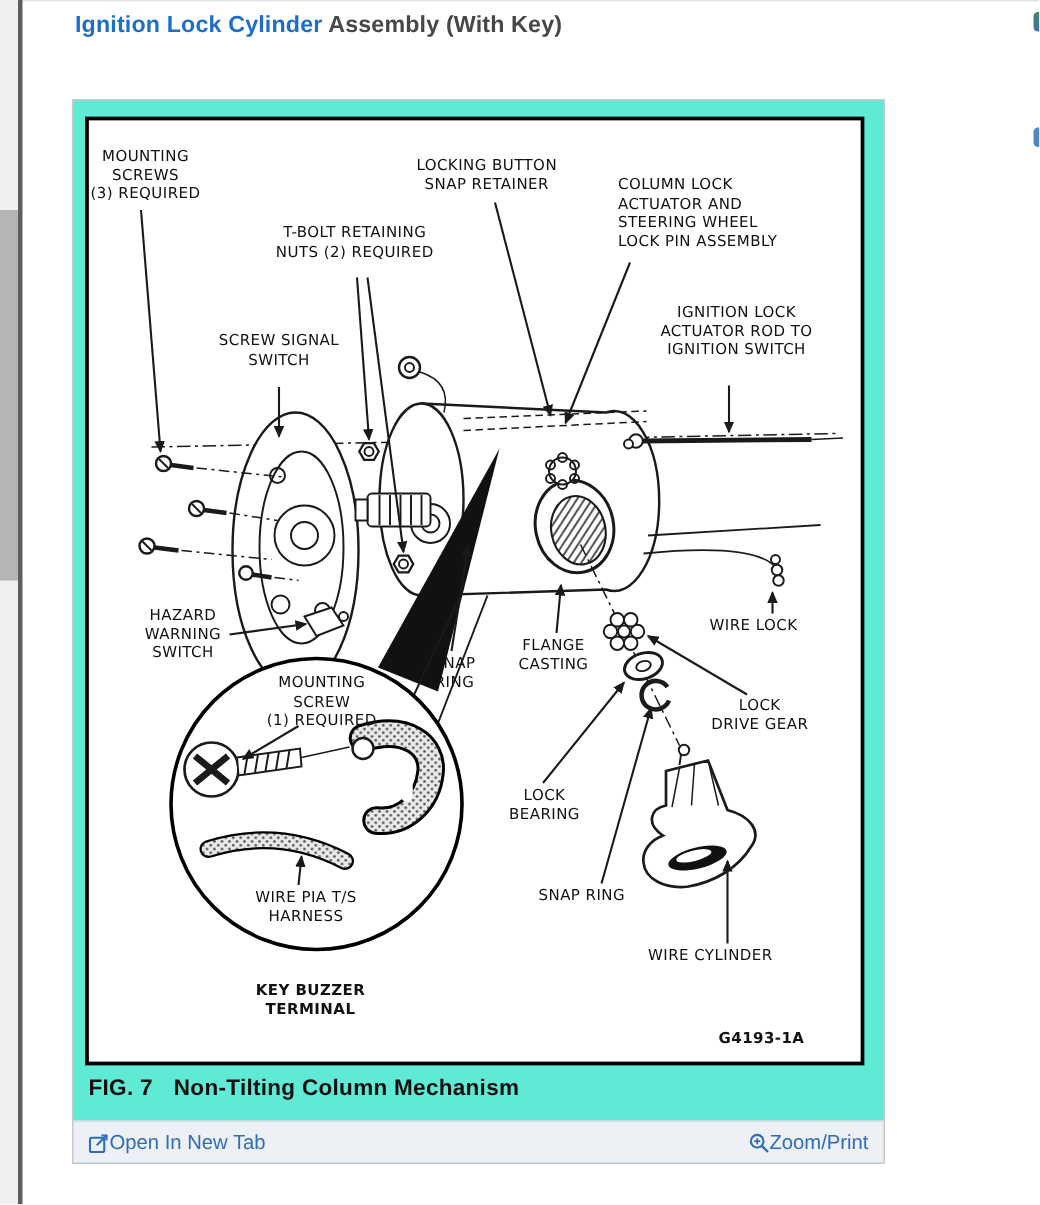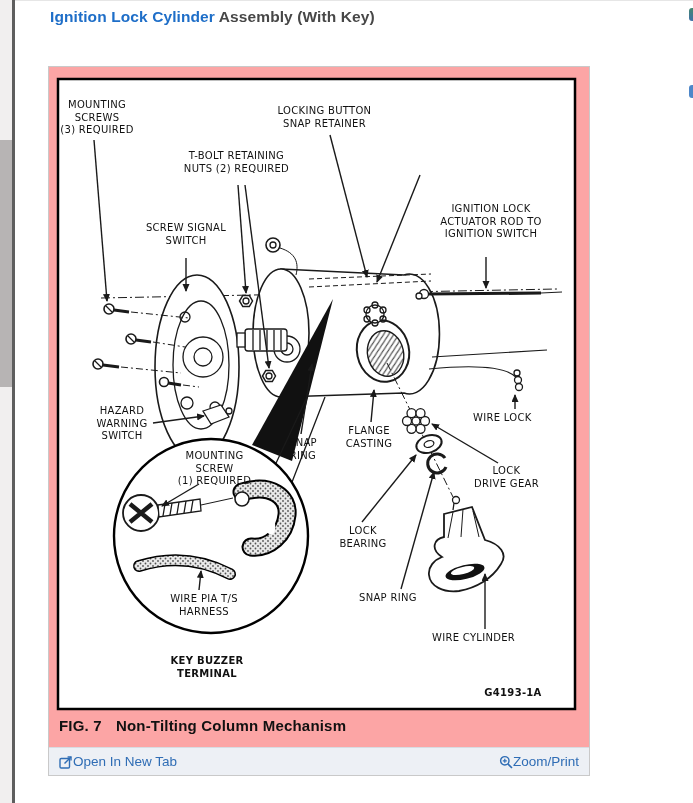--- a/index.html
+++ b/index.html
@@ -12,28 +12,28 @@
   .vline{position:absolute;left:12px;top:0;width:3px;height:803px;background:#5e5e5e;}
   
   .title{position:absolute;left:50px;top:8px;font-size:15.5px;font-weight:700;letter-spacing:.1px;}
   .title .t-blue{color:#1e6ec8;cursor:pointer;}
   .title .t-dark{color:#474747;}
   
   .edge{position:absolute;right:0;width:4px;height:13px;border-radius:3px 0 0 3px;}
   .edge.e1{top:8px;background:linear-gradient(#44876f,#3f6fa8);}
   .edge.e2{top:85px;background:#4e87c9;}
   
-  .card{position:absolute;left:48px;top:66px;width:542px;height:710px;background:#fca5a5;
+  .card{position:absolute;left:48px;top:66px;width:542px;height:710px;background:#5eead4;
         border:1px solid #c9c9c9;box-sizing:border-box;}
   .card svg.art{position:absolute;left:0;top:0;pointer-events:none;}
   
   .lbl{position:absolute;font-family:"DejaVu Sans",sans-serif;font-size:10px;line-height:1.26;
        letter-spacing:.3px;color:#111;white-space:pre-line;text-align:center;}
   .lbl.ta-l{text-align:left;}
-  .lbl.ta-r{text-align:center;}
+  .lbl.ta-r{text-align:left;}
   .lbl.bold{font-weight:700;}
   
   .caption{position:absolute;left:10px;top:650px;display:flex;gap:14px;
            font-size:15px;font-weight:700;color:#111;letter-spacing:.2px;align-items:flex-end;}
   
   .fbar{position:absolute;left:0;bottom:0;width:100%;height:28px;background:#edf0f5;
         border-top:1px solid #d8dce2;box-sizing:border-box;display:flex;align-items:center;
         justify-content:space-between;padding:0 10px;}
   .flink{display:flex;align-items:center;gap:0;color:#2f6db5;font-size:13.5px;
          text-decoration:none;cursor:pointer;}
@@ -210,20 +210,24 @@
           <path d="M 150,523 L 152,504" marker-end="url(#ah)"></path>
         </g>
       </g>
     </svg>
 
     <div class="lbl" style="left:8px;top:32px;width:80px;">MOUNTING
 SCREWS
 (3) REQUIRED</div>
     <div class="lbl" style="left:208px;top:38px;width:135px;">LOCKING BUTTON
 SNAP RETAINER</div>
+    <div class="lbl ta-l" style="left:363px;top:51px;width:135px;">COLUMN LOCK
+ACTUATOR AND
+STEERING WHEEL
+LOCK PIN ASSEMBLY</div>
     <div class="lbl" style="left:125px;top:83px;width:125px;text-align:center;">T-BOLT RETAINING
 NUTS (2) REQUIRED</div>
     <div class="lbl" style="left:382px;top:136px;width:120px;">IGNITION LOCK
 ACTUATOR ROD TO
 IGNITION SWITCH</div>
     <div class="lbl" style="left:92px;top:155px;width:90px;">SCREW SIGNAL
 SWITCH</div>
     <div class="lbl" style="left:33px;top:338px;width:80px;">HAZARD
 WARNING
 SWITCH</div>

